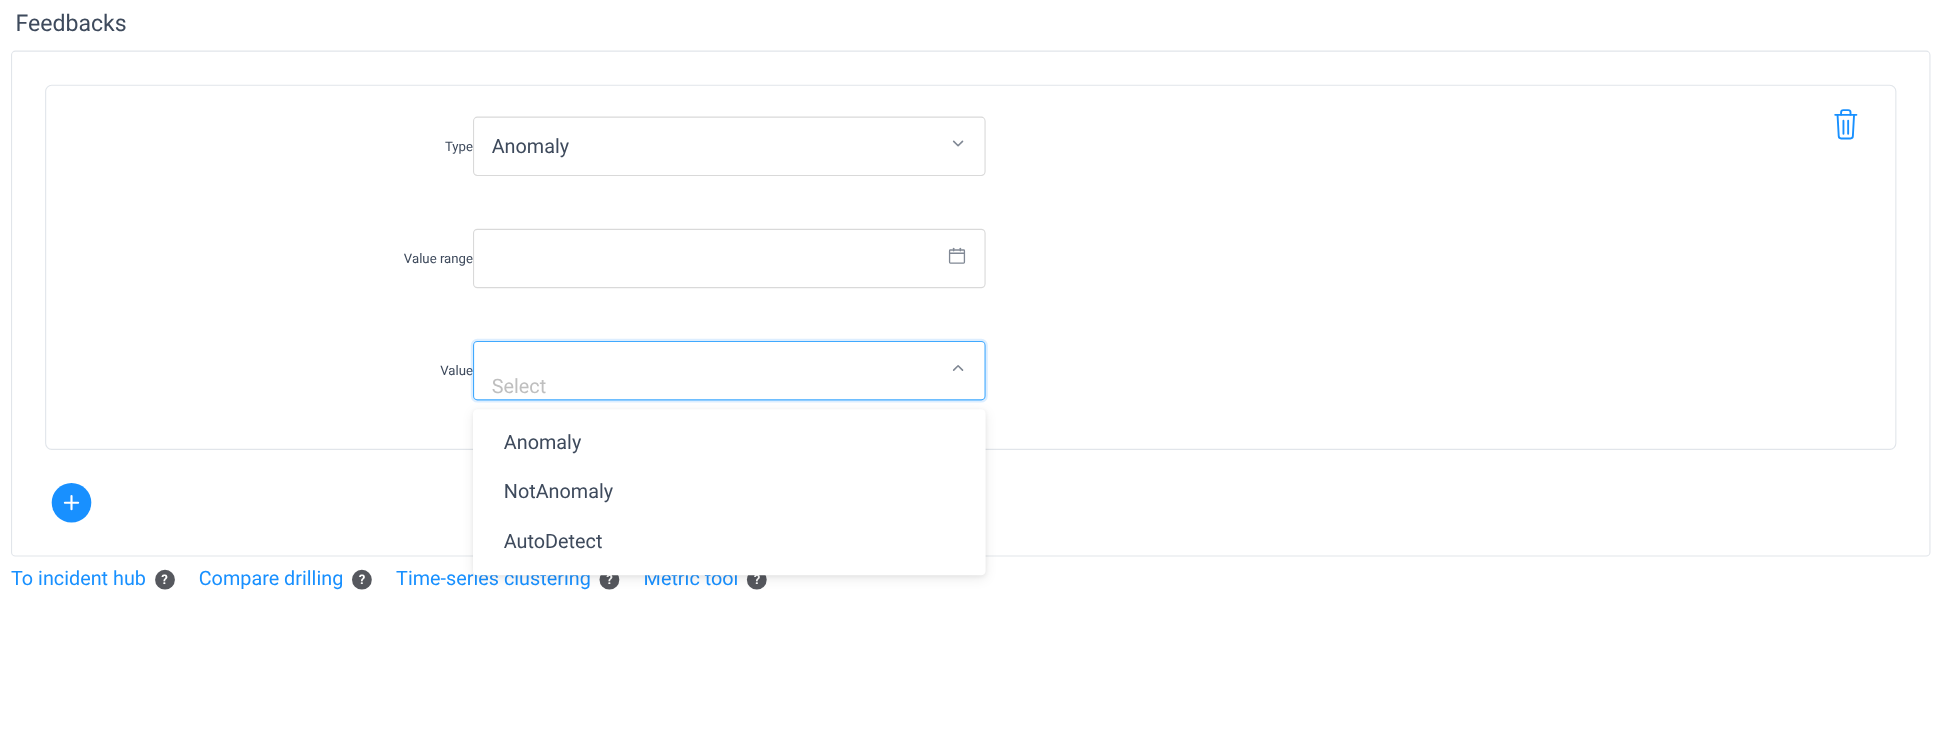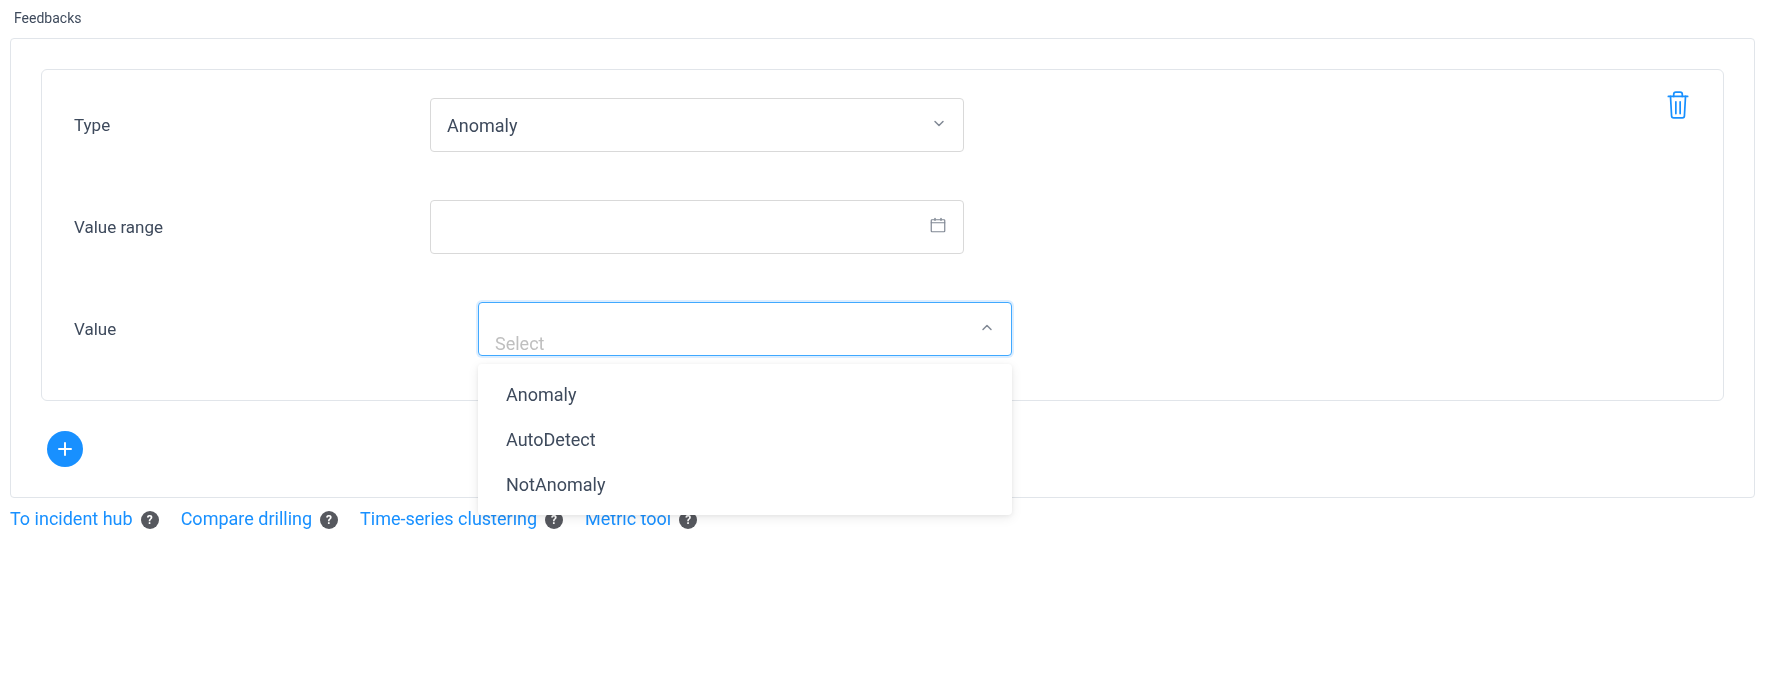--- a/index.html
+++ b/index.html
@@ -5,21 +5,21 @@
     * { box-sizing: border-box; margin: 0; padding: 0; }
     body {
       font-family: -apple-system, BlinkMacSystemFont, "Segoe UI", Roboto, "Helvetica Neue", Arial, sans-serif;
       font-size: 16px;
       color: #333;
       background: #fff;
       padding: 10px;
       width: 1765px;
     }
     .section-title {
-      font-size: 14px;
+      font-size: 21px;
       color: #3e4a5c;
       font-weight: 400;
       margin-bottom: 12px;
       margin-left: 4px;
     }
     .outer-panel {
       border: 1px solid #e1e5ea;
       border-radius: 4px;
       padding: 30px;
     }
@@ -40,25 +40,26 @@
       padding: 0;
     }
     .form-row {
       display: flex;
       align-items: center;
       margin-bottom: 48px;
     }
     .form-row:last-child { margin-bottom: 0; }
     .form-label {
       width: 356px;
-      font-size: 17px;
+      font-size: 12px;
       color: #3e4a5c;
       font-weight: 400;
-    }
-    .control-wrap { width: 534px; position: relative; }
+      text-align: right;
+    }
+    .control-wrap { width: 466px; position: relative; }
     .select-box, .date-box {
       width: 100%;
       height: 54px;
       border: 1px solid #d9d9d9;
       border-radius: 4px;
       background: #fff;
       display: flex;
       align-items: center;
       padding: 0 16px;
       font-size: 18px;
@@ -111,21 +112,21 @@
       display: flex;
       align-items: center;
       justify-content: center;
       cursor: pointer;
       margin-top: 30px;
       margin-left: 6px;
     }
     .footer-links {
       margin-top: 10px;
       display: flex;
-      align-items: flex-end;
+      align-items: center;
       gap: 6px;
       flex-wrap: wrap;
     }
     .footer-link {
       color: #1890ff;
       font-size: 18px;
       text-decoration: none;
       cursor: pointer;
     }
     .help-icon {
@@ -185,35 +186,35 @@
               <rect x="3" y="5" width="18" height="16" rx="1"></rect>
               <line x1="3" y1="9" x2="21" y2="9"></line>
               <line x1="8" y1="3" x2="8" y2="6"></line>
               <line x1="16" y1="3" x2="16" y2="6"></line>
             </svg>
           </span>
         </div>
       </div>
     </div>
 
-    <div class="form-row" style="margin-bottom:0;gap:48px;">
+    <div class="form-row" style="margin-bottom:0;">
       <div class="form-label">Value</div>
       <div class="control-wrap">
         <div class="select-box focused">
           <span class="placeholder">Select</span>
           <span class="chevron-icon">
             <svg width="16" height="16" viewBox="0 0 24 24" fill="none" stroke="currentColor" stroke-width="2.2" stroke-linecap="round" stroke-linejoin="round">
                 <polyline points="6 15 12 9 18 15"></polyline>
               </svg>
           </span>
         </div>
         <div class="dropdown">
           <div class="dropdown-item">Anomaly</div>
+          <div class="dropdown-item">NotAnomaly</div>
           <div class="dropdown-item">AutoDetect</div>
-          <div class="dropdown-item">NotAnomaly</div>
         </div>
       </div>
     </div>
 
   </div>
 
   <button class="add-btn">
     <svg width="18" height="18" viewBox="0 0 24 24" fill="none" stroke="#fff" stroke-width="2.6" stroke-linecap="round">
         <line x1="12" y1="4" x2="12" y2="20"></line>
         <line x1="4" y1="12" x2="20" y2="12"></line>

